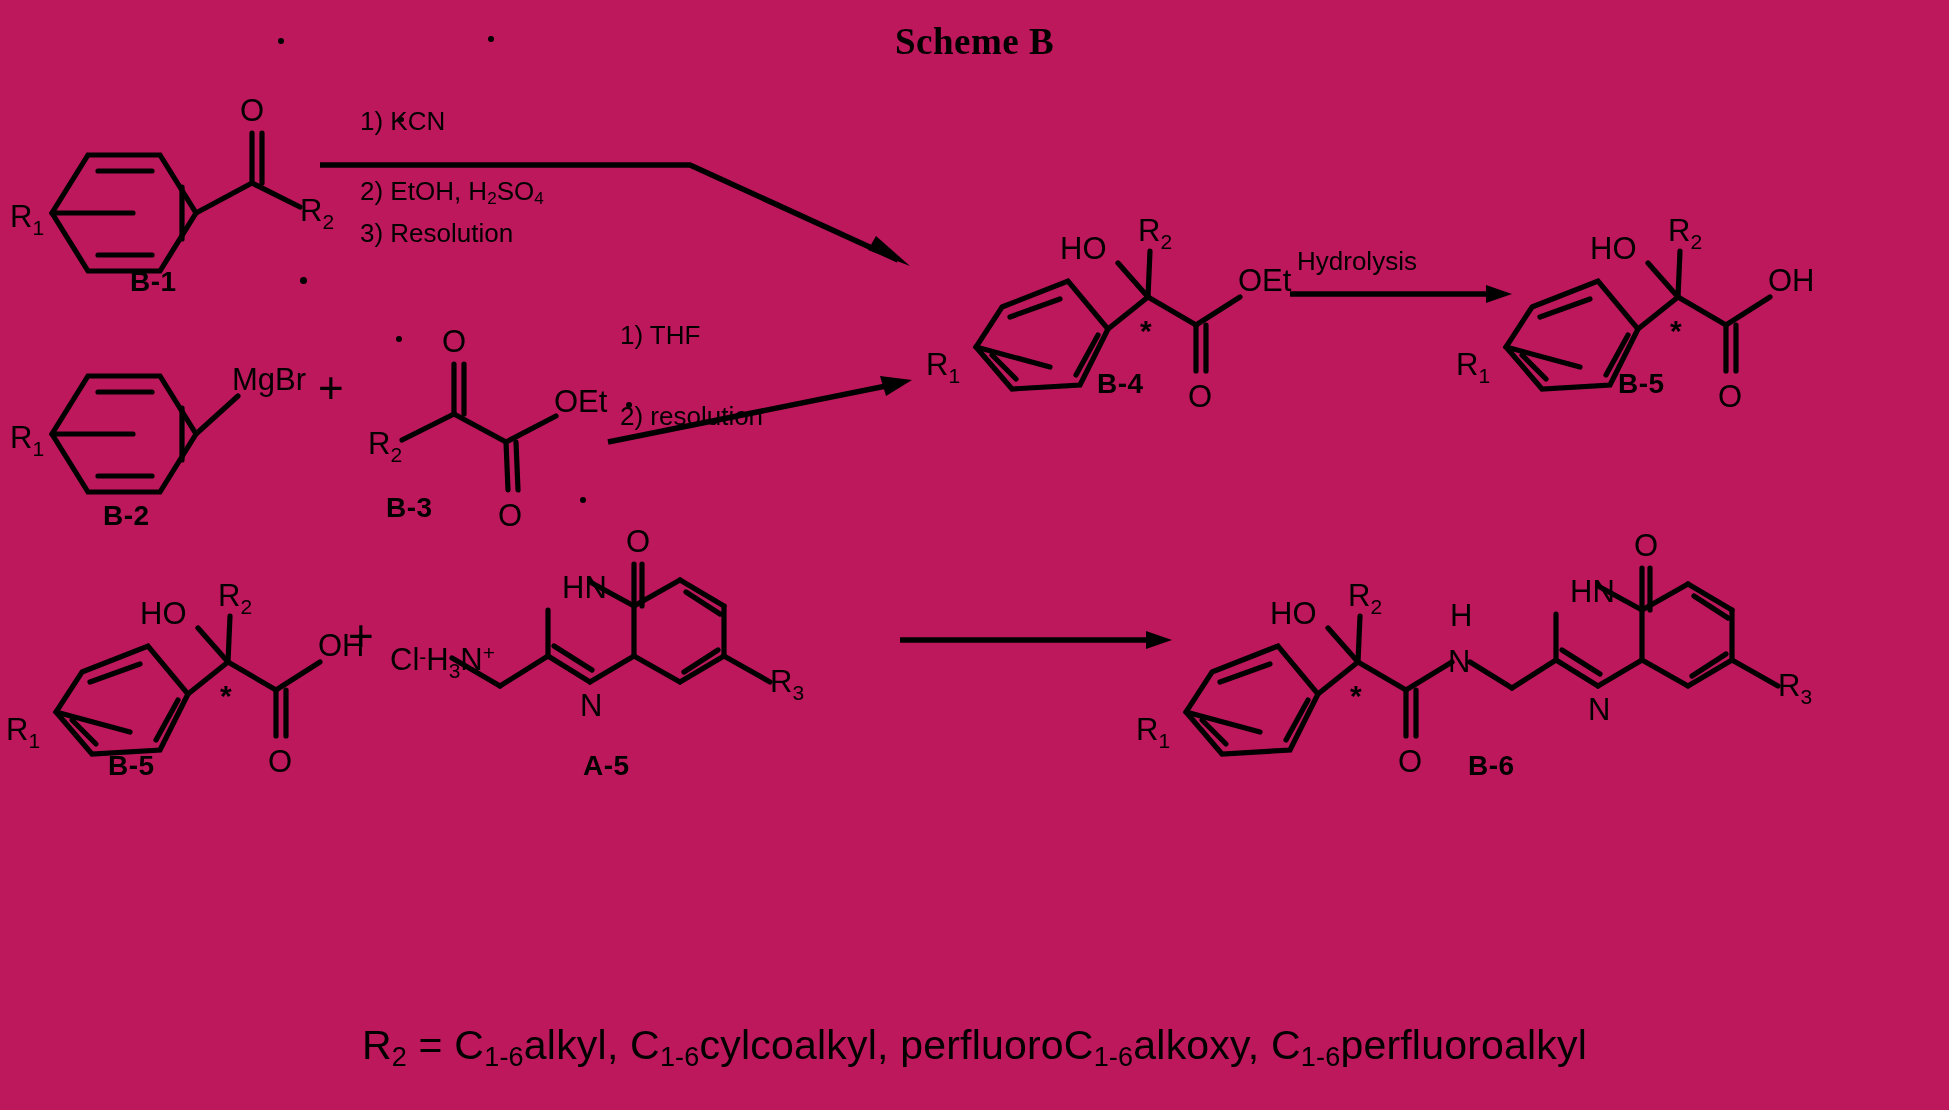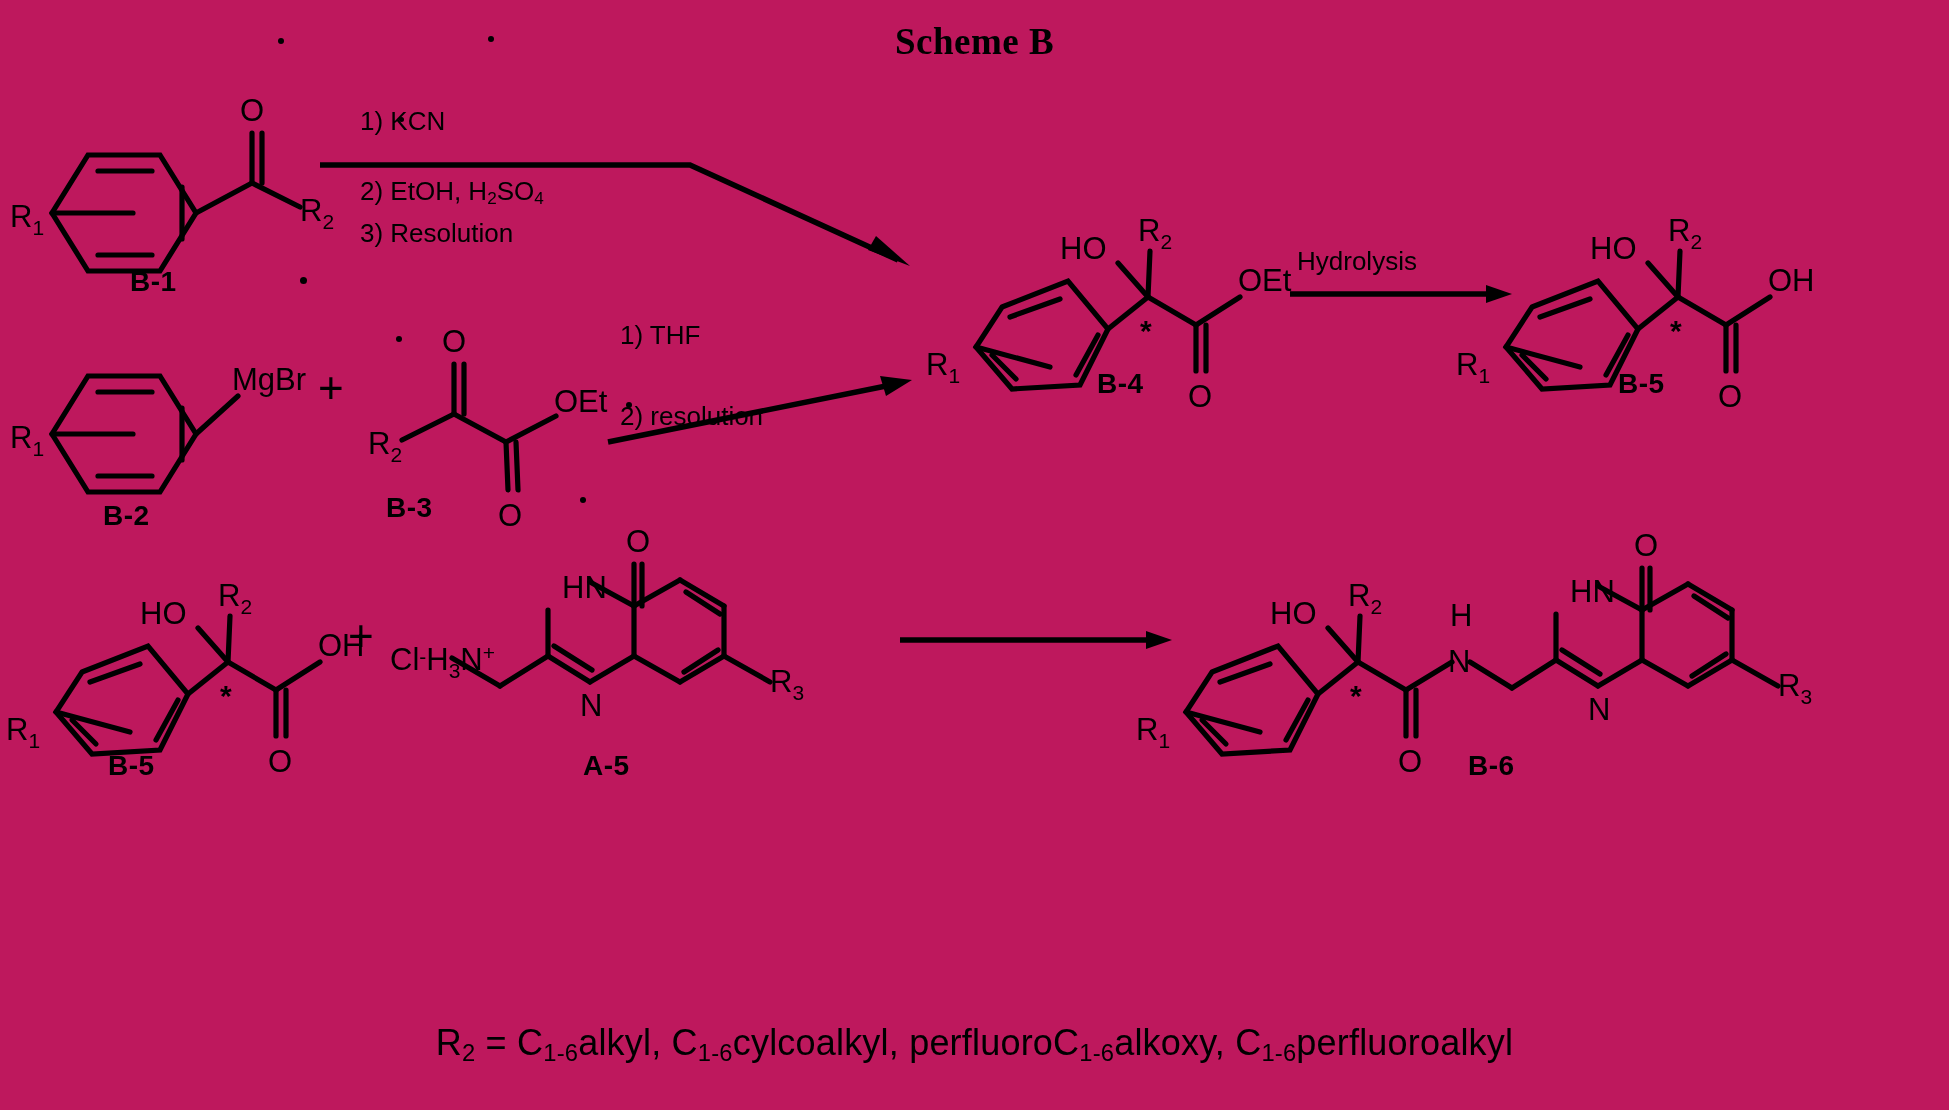--- a/index.html
+++ b/index.html
@@ -43,21 +43,21 @@
   }
   .plus {
     font-size: 44px;
   }
   .footnote {
     position: absolute;
     left: 0;
     top: 1022px;
     width: 100%;
     text-align: center;
-    font-size: 36px;
+    font-size: 41px;
     letter-spacing: 0.2px;
   }
   sub { font-size: 0.66em; vertical-align: -0.25em; }
   svg { position: absolute; overflow: visible; }
   .bond { stroke: #000; stroke-width: 5.2; fill: none; stroke-linecap: round; }
   .arrow-line { stroke: #000; stroke-width: 5.5; fill: none; }
   .atom {
     font-family: "Liberation Sans", sans-serif;
     font-size: 31px;
     fill: #000;

